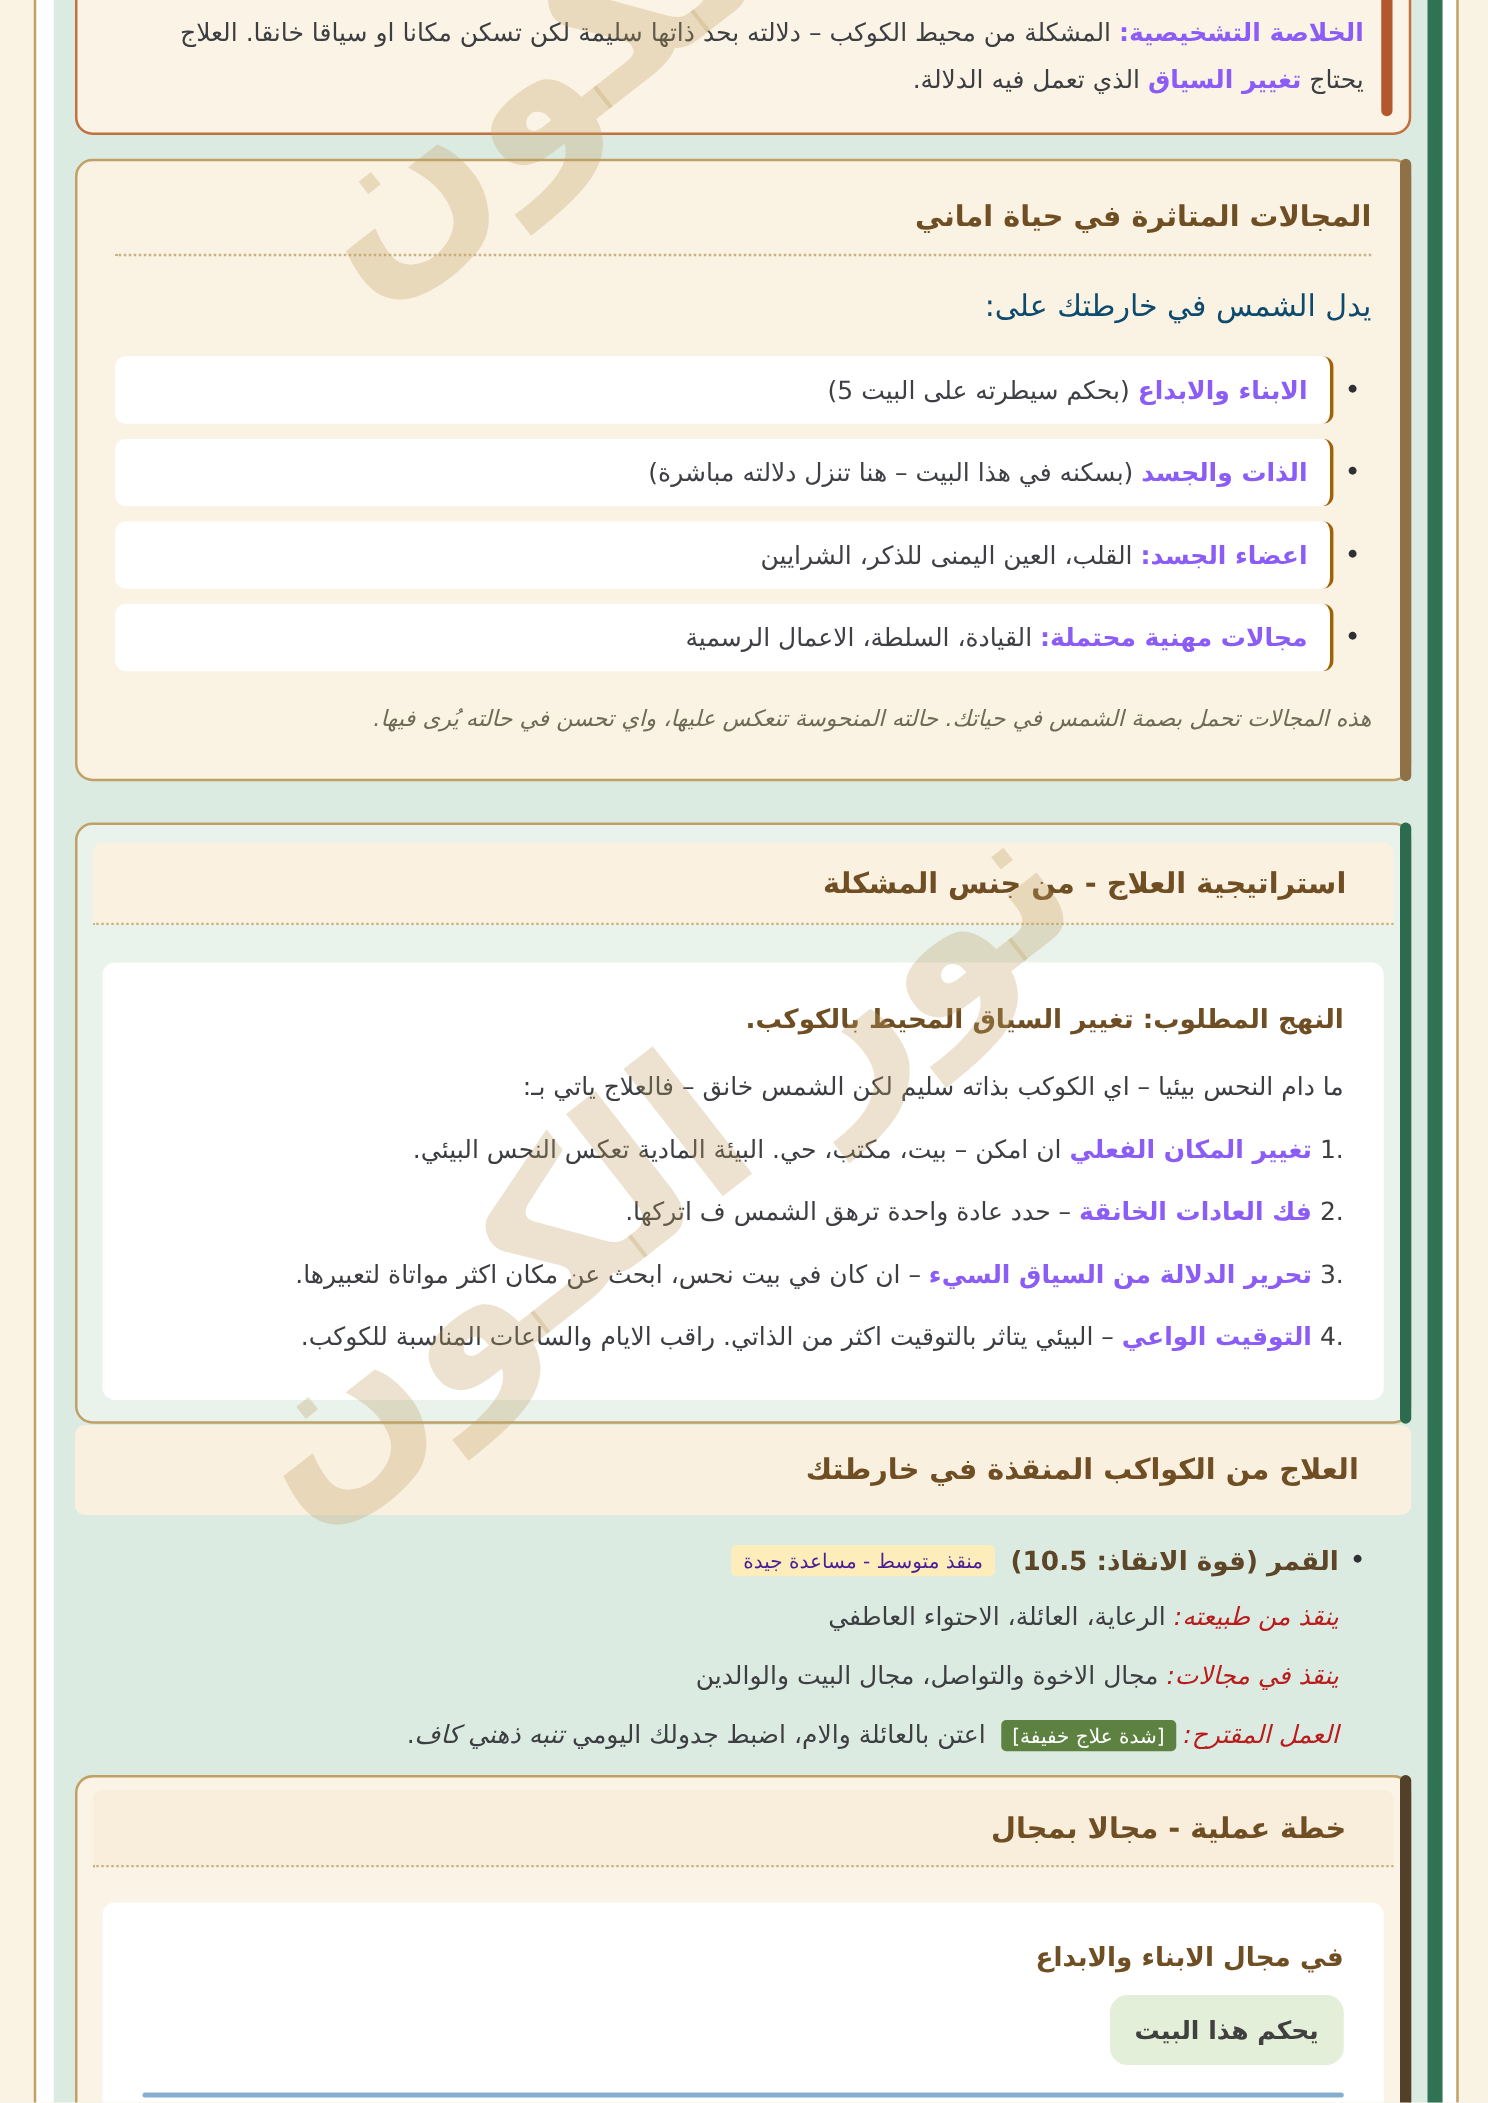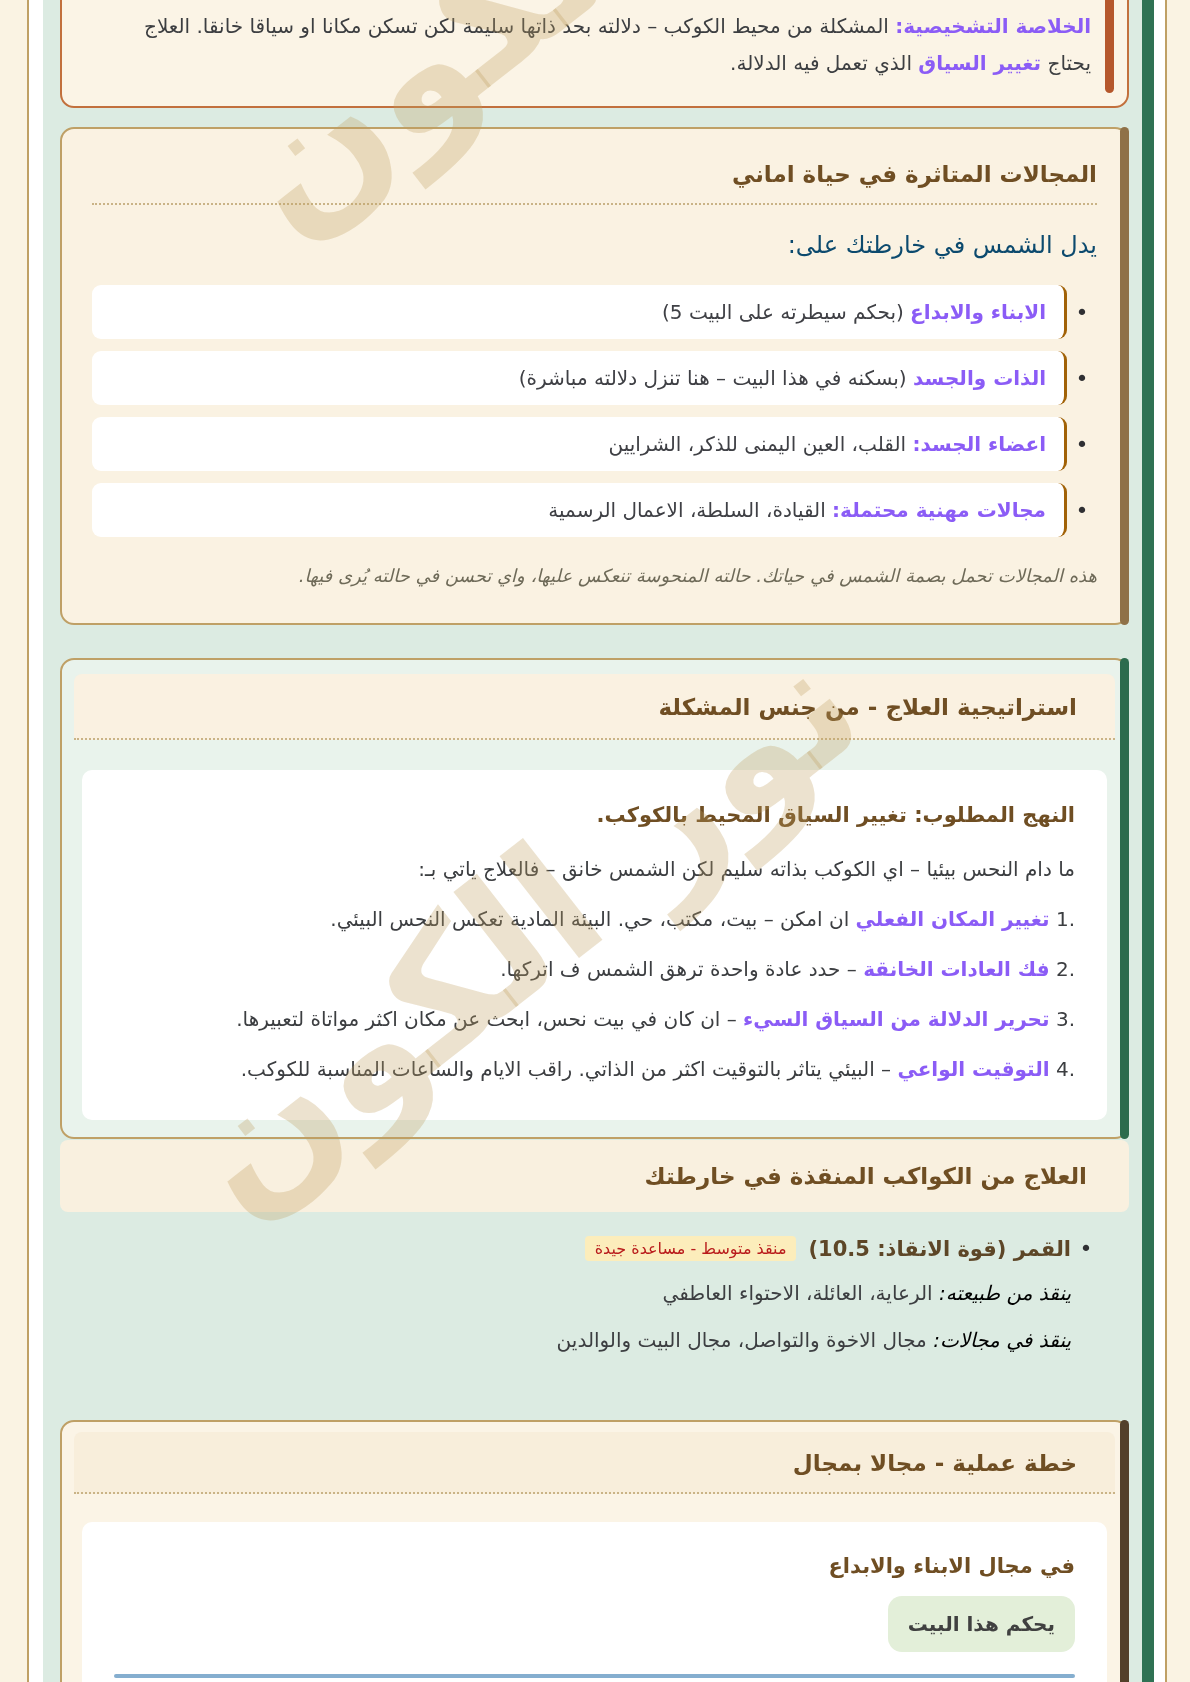--- a/index.html
+++ b/index.html
@@ -37,23 +37,23 @@
   .premise{margin-top:24px;font-size:20px;color:#3c3e41;line-height:30px;}
   .step{margin-top:20px;font-size:20px;color:#3c3e41;line-height:30px;}
   .step:first-of-type{margin-top:32px;}
   .num{direction:ltr;unicode-bidi:isolate;}
 
   
   .rband{top:1150px;height:72px;background:#f9f0df;border-radius:8px;display:flex;align-items:center;padding:0 42px;box-sizing:border-box;}
   .moon{top:1238px;padding:0 28px;box-sizing:border-box;}
   .moonline{display:flex;align-items:center;margin-top:8px;}
   .moonname{font-size:21px;font-weight:bold;color:#5d4627;}
-  .ybadge{background:#fcedbb;color:#b91c1c;font-size:16px;padding:3px 10px;border-radius:4px;margin:0 12px;}
+  .ybadge{background:#fcedbb;color:#4c1d95;font-size:16px;padding:3px 10px;border-radius:4px;margin:0 12px;}
   .sub{padding-right:30px;margin-top:18px;font-size:20px;line-height:29px;color:#3c3e41;}
-  .ilabel{font-style:italic;color:#000000;}
+  .ilabel{font-style:italic;color:#b91c1c;}
   .gbadge{background:#5d8140;color:#ffffff;font-size:16px;padding:3px 9px;border-radius:4px;margin:0 6px;}
   .it{font-style:italic;}
 
   
   .plan{top:1430px;height:300px;background:#fbf4e6;border:2px solid #bfa066;box-sizing:border-box;}
   .plan .accent{right:-2px;top:-2px;bottom:-2px;background:#53402a;}
   .plan .band{background:#f8eedb;padding:14px 38px 12px 20px;margin:10px 12px 0;}
   .plan .whitebox{margin:28px 20px 0;padding:28px 32px;height:180px;}
   .area-title{font-size:21px;font-weight:bold;color:#6f4e23;line-height:32px;}
   .pill{display:inline-block;margin-top:14px;background:#e3efd9;color:#404040;font-size:20px;font-weight:bold;padding:14px 20px;border-radius:14px;line-height:28px;}
@@ -130,20 +130,21 @@
       </div>
 
       <div class="sect moon">
         <div class="moonline">
           <span class="bullet">•</span>
           <span class="moonname">القمر (قوة الانقاذ: 10.5)</span>
           <span class="ybadge">منقذ متوسط - مساعدة جيدة</span>
         </div>
         <div class="sub"><span class="ilabel">ينقذ من طبيعته:</span><span> الرعاية، العائلة، الاحتواء العاطفي</span></div>
         <div class="sub"><span class="ilabel">ينقذ في مجالات:</span><span> مجال الاخوة والتواصل، مجال البيت والوالدين</span></div>
+        <div class="sub"><span class="ilabel">العمل المقترح:</span><span class="gbadge">[شدة علاج خفيفة]</span><span> اعتن بالعائلة والام، اضبط جدولك اليومي </span><span class="it">تنبه ذهني كاف</span><span>.</span></div>
       </div>
 
       <div class="sect plan">
         <div class="accent"></div>
         <div class="band">
           <div class="sec-title">خطة عملية - مجالا بمجال</div>
         </div>
         <div class="whitebox">
           <div class="area-title">في مجال الابناء والابداع</div>
           <div><span class="pill">يحكم هذا البيت</span></div>

